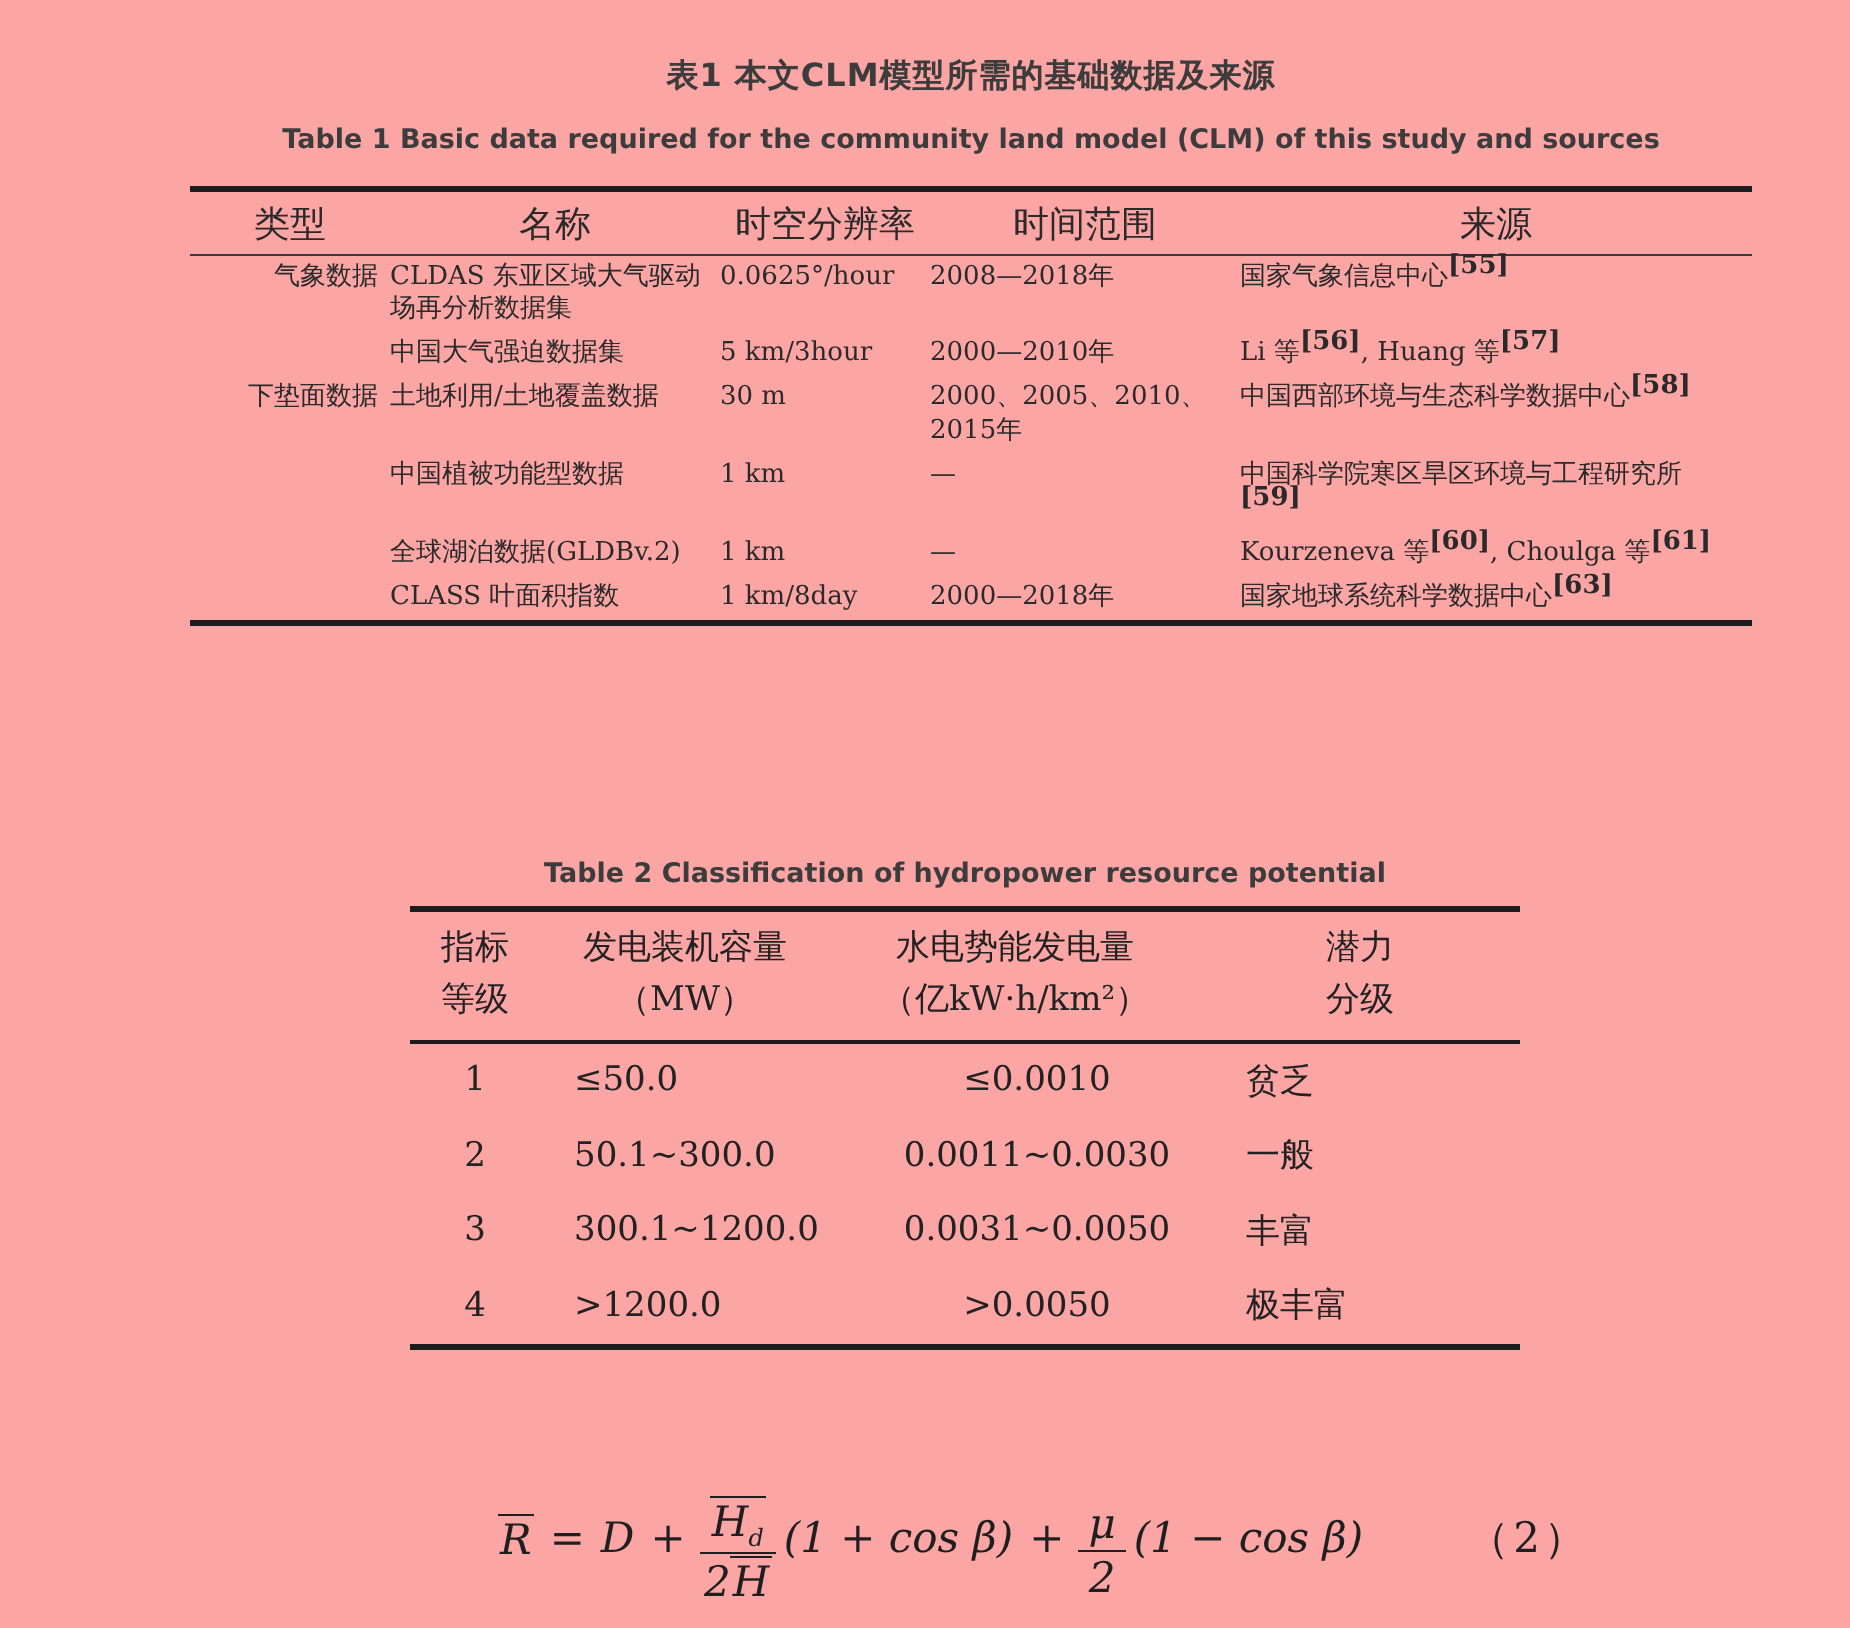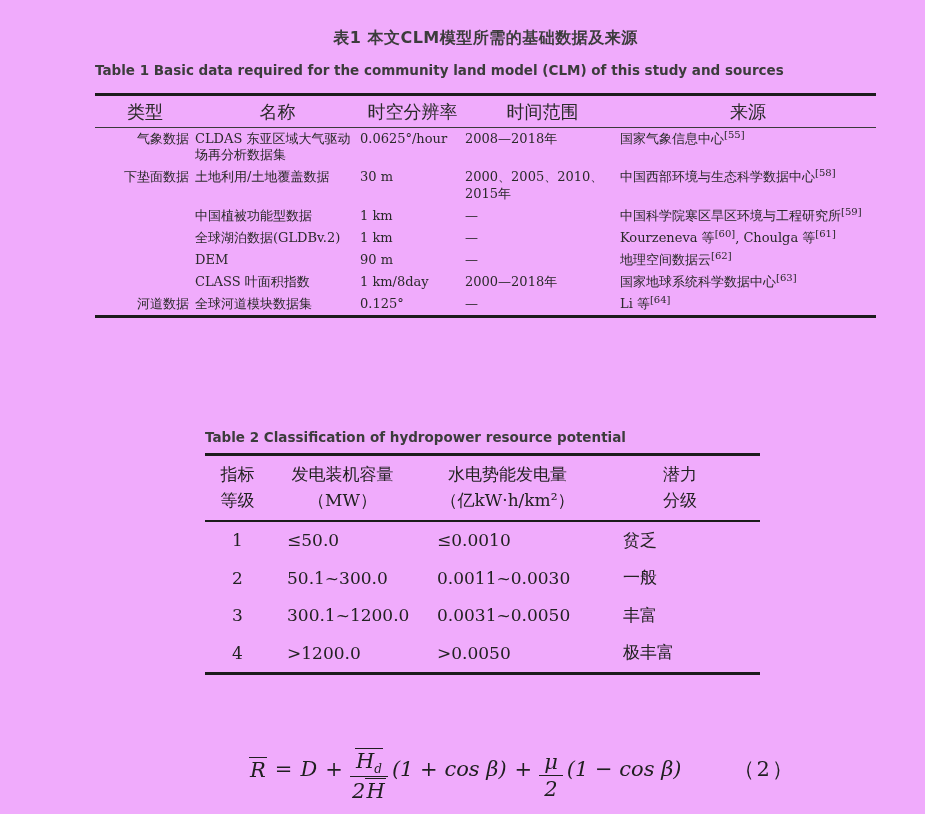--- a/index.html
+++ b/index.html
@@ -1,42 +1,42 @@
 <!DOCTYPE html>
 <html><head>
 <meta charset="utf-8">
 <style>
   html,body{margin:0;padding:0;background:#ffffff;}
   body{width:925px;height:814px;position:relative;overflow:hidden;
        font-family:"DejaVu Serif","Liberation Serif",serif;color:#242424;}
-  .page{position:absolute;inset:0;background:#f0abfc;}
+  .page{position:absolute;inset:0;background:#fca5a5;}
 
   
   .t1-wrap{position:absolute;left:95px;top:28px;width:781px;}
   .cap-zh{font-family:"DejaVu Sans","Liberation Sans",sans-serif;font-weight:bold;
           font-size:16px;color:#3c3c3c;text-align:center;letter-spacing:.5px;}
   .cap-en{font-family:"DejaVu Sans","Liberation Sans",sans-serif;font-weight:bold;
-          font-size:13.5px;color:#3c3c3c;text-align:left;margin-top:13px;}
+          font-size:13.5px;color:#3c3c3c;text-align:center;margin-top:13px;}
   table{border-collapse:collapse;table-layout:fixed;}
   .t1{width:781px;margin-top:15px;border-top:3px solid #1c1c1c;border-bottom:3px solid #1c1c1c;}
   .t1 th{font-weight:normal;font-size:18px;color:#2a2a2a;text-align:center;
          padding:4px 0 3px;border-bottom:1px solid #3a3a3a;}
   .t1 td{font-size:13px;line-height:1.3;padding:2.5px 6px 2.5px 0;vertical-align:top;color:#2a2a2a;}
   .t1 td.c-type{padding-left:2px;text-align:right;}
-  sup.ref{font-size:10px;vertical-align:super;line-height:0;}
+  sup.ref{font-size:13px;vertical-align:super;line-height:0;font-weight:bold;}
 
   
   .t2-wrap{position:absolute;left:205px;top:416px;width:555px;}
   .t2{width:555px;margin-top:8px;border-top:3px solid #1c1c1c;border-bottom:3px solid #1c1c1c;}
   .t2 th{font-weight:normal;font-size:17px;color:#222;text-align:center;
          padding:5px 0 6px;line-height:1.55;border-bottom:2.5px solid #1c1c1c;white-space:pre-line;}
   .t2 td{font-size:17px;color:#222;padding:7px 0 7.5px;vertical-align:middle;}
   .t2 td.c-grade{text-align:center;}
   .t2 td.c-capacity{padding-left:17px;}
-  .t2 td.c-generation{padding-left:22px;}
+  .t2 td.c-generation{padding-left:22px;text-align:center;}
   .t2 td.c-potential{padding-left:23px;}
 
   
   .formula{position:absolute;left:245px;top:738px;height:62px;display:flex;align-items:center;
            font-size:21px;font-style:italic;color:#1f1f1f;}
   .formula .tok{margin:0 4px;}
   .ov{border-top:1.6px solid #1f1f1f;padding:1px 1px 0;display:inline-block;line-height:1.05;}
   .frac{display:inline-flex;flex-direction:column;align-items:center;vertical-align:middle;margin:0 3px;}
   .frac .num{border-bottom:1.6px solid #1f1f1f;padding:13px 5px 1px;align-self:stretch;text-align:center;}
   .frac .den{padding-top:1px;}
@@ -70,20 +70,27 @@
       </thead>
       <tbody>
           <tr>
             <td class="c-type">气象数据</td>
             <td class="c-name">CLDAS 东亚区域大气驱动场再分析数据集</td>
             <td class="c-resolution">0.0625°/hour</td>
             <td class="c-time-range">2008—2018年</td>
             <td class="c-source">国家气象信息中心<sup class="ref">[55]</sup></td>
           </tr>
           <tr>
+            <td class="c-type"></td>
+            <td class="c-name">中国大气强迫数据集</td>
+            <td class="c-resolution">5 km/3hour</td>
+            <td class="c-time-range">2000—2010年</td>
+            <td class="c-source">Li 等<sup class="ref">[56]</sup>, Huang 等<sup class="ref">[57]</sup></td>
+          </tr>
+          <tr>
             <td class="c-type">下垫面数据</td>
             <td class="c-name">土地利用/土地覆盖数据</td>
             <td class="c-resolution">30 m</td>
             <td class="c-time-range">2000、2005、2010、2015年</td>
             <td class="c-source">中国西部环境与生态科学数据中心<sup class="ref">[58]</sup></td>
           </tr>
           <tr>
             <td class="c-type"></td>
             <td class="c-name">中国植被功能型数据</td>
             <td class="c-resolution">1 km</td>
@@ -92,38 +99,24 @@
           </tr>
           <tr>
             <td class="c-type"></td>
             <td class="c-name">全球湖泊数据(GLDBv.2)</td>
             <td class="c-resolution">1 km</td>
             <td class="c-time-range">—</td>
             <td class="c-source">Kourzeneva 等<sup class="ref">[60]</sup>, Choulga 等<sup class="ref">[61]</sup></td>
           </tr>
           <tr>
             <td class="c-type"></td>
-            <td class="c-name">DEM</td>
-            <td class="c-resolution">90 m</td>
-            <td class="c-time-range">—</td>
-            <td class="c-source">地理空间数据云<sup class="ref">[62]</sup></td>
-          </tr>
-          <tr>
-            <td class="c-type"></td>
             <td class="c-name">CLASS 叶面积指数</td>
             <td class="c-resolution">1 km/8day</td>
             <td class="c-time-range">2000—2018年</td>
             <td class="c-source">国家地球系统科学数据中心<sup class="ref">[63]</sup></td>
-          </tr>
-          <tr>
-            <td class="c-type">河道数据</td>
-            <td class="c-name">全球河道模块数据集</td>
-            <td class="c-resolution">0.125°</td>
-            <td class="c-time-range">—</td>
-            <td class="c-source">Li 等<sup class="ref">[64]</sup></td>
           </tr>
         </tbody>
     </table>
   </div>
 
   <div class="t2-wrap">
     <div class="cap-en">Table 2 Classification of hydropower resource potential</div>
     <table class="t2">
       <colgroup>
         <col style="width:65px">

